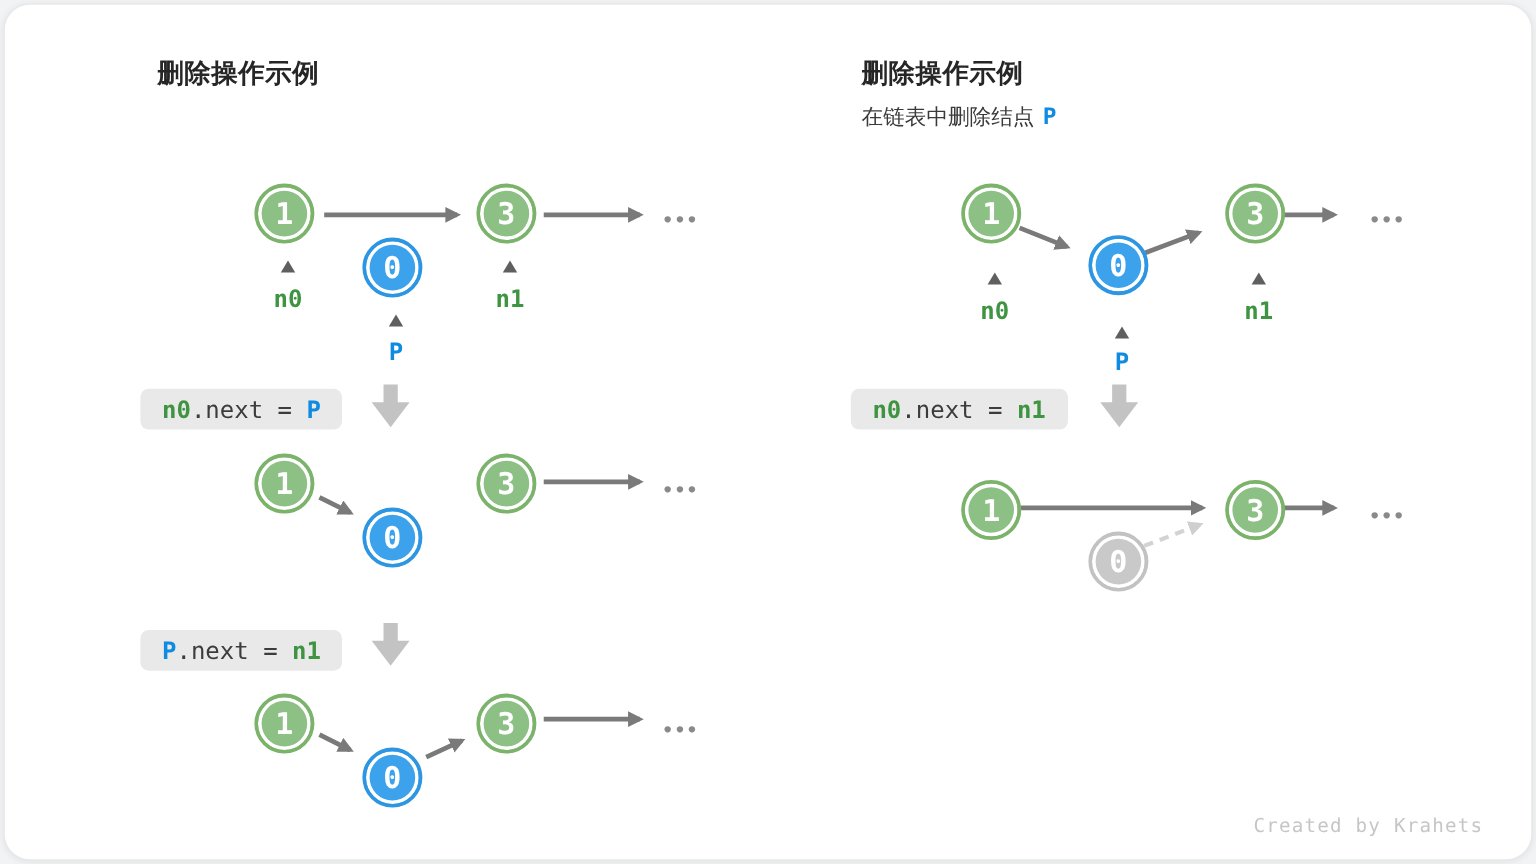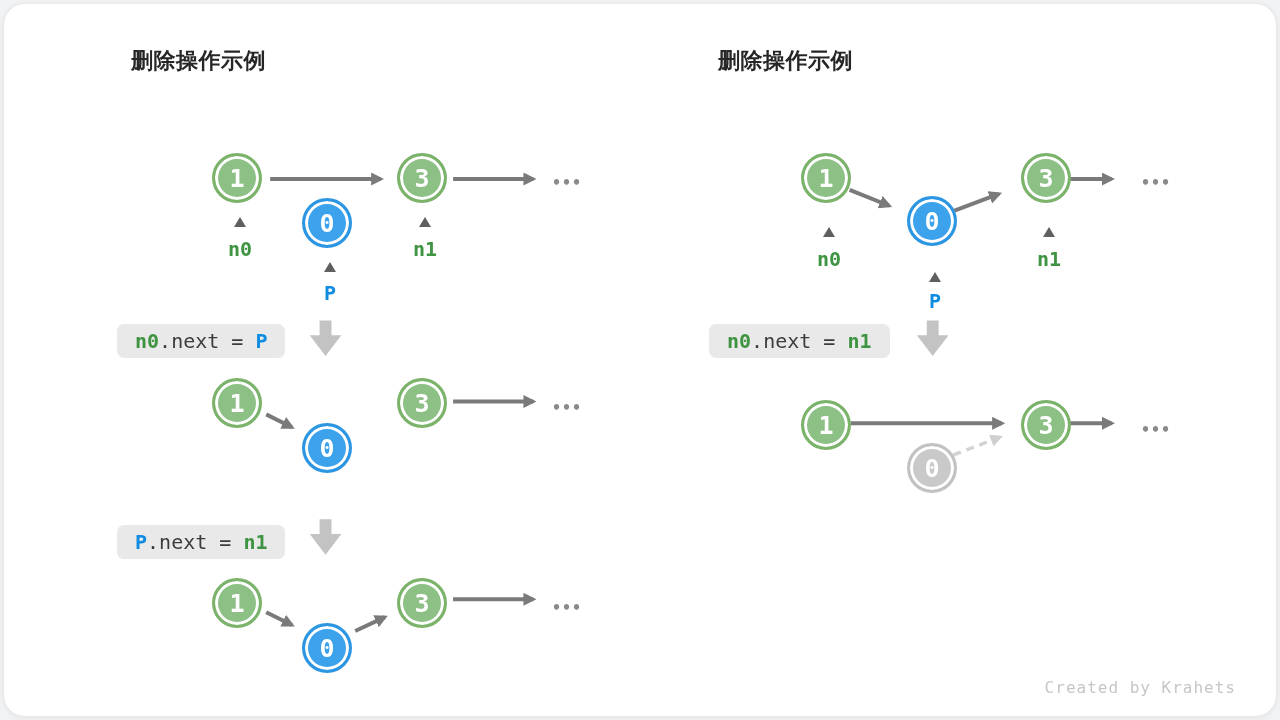--- a/index.html
+++ b/index.html
@@ -153,20 +153,23 @@
   <div class="node blue" style="left:298px;top:619px">
       <span>0</span>
     </div>
   <div class="node green" style="left:393px;top:574px">
       <span>3</span>
     </div>
   <div class="dots" style="left:542px;top:595px">•••</div>
 
   <div class="abs panel-title" style="left:714px;top:42px">删除操作示例</div>
 
+  <div class="abs subtitle" style="left:714px;top:81px">
+    <span>在链表中删除结点</span><span class="tok blue">P</span>
+  </div>
 
   <div class="node green" style="left:797px;top:149px">
       <span>1</span>
     </div>
   <div class="node blue" style="left:903px;top:192px">
       <span>0</span>
     </div>
   <div class="node green" style="left:1017px;top:149px">
       <span>3</span>
     </div>

